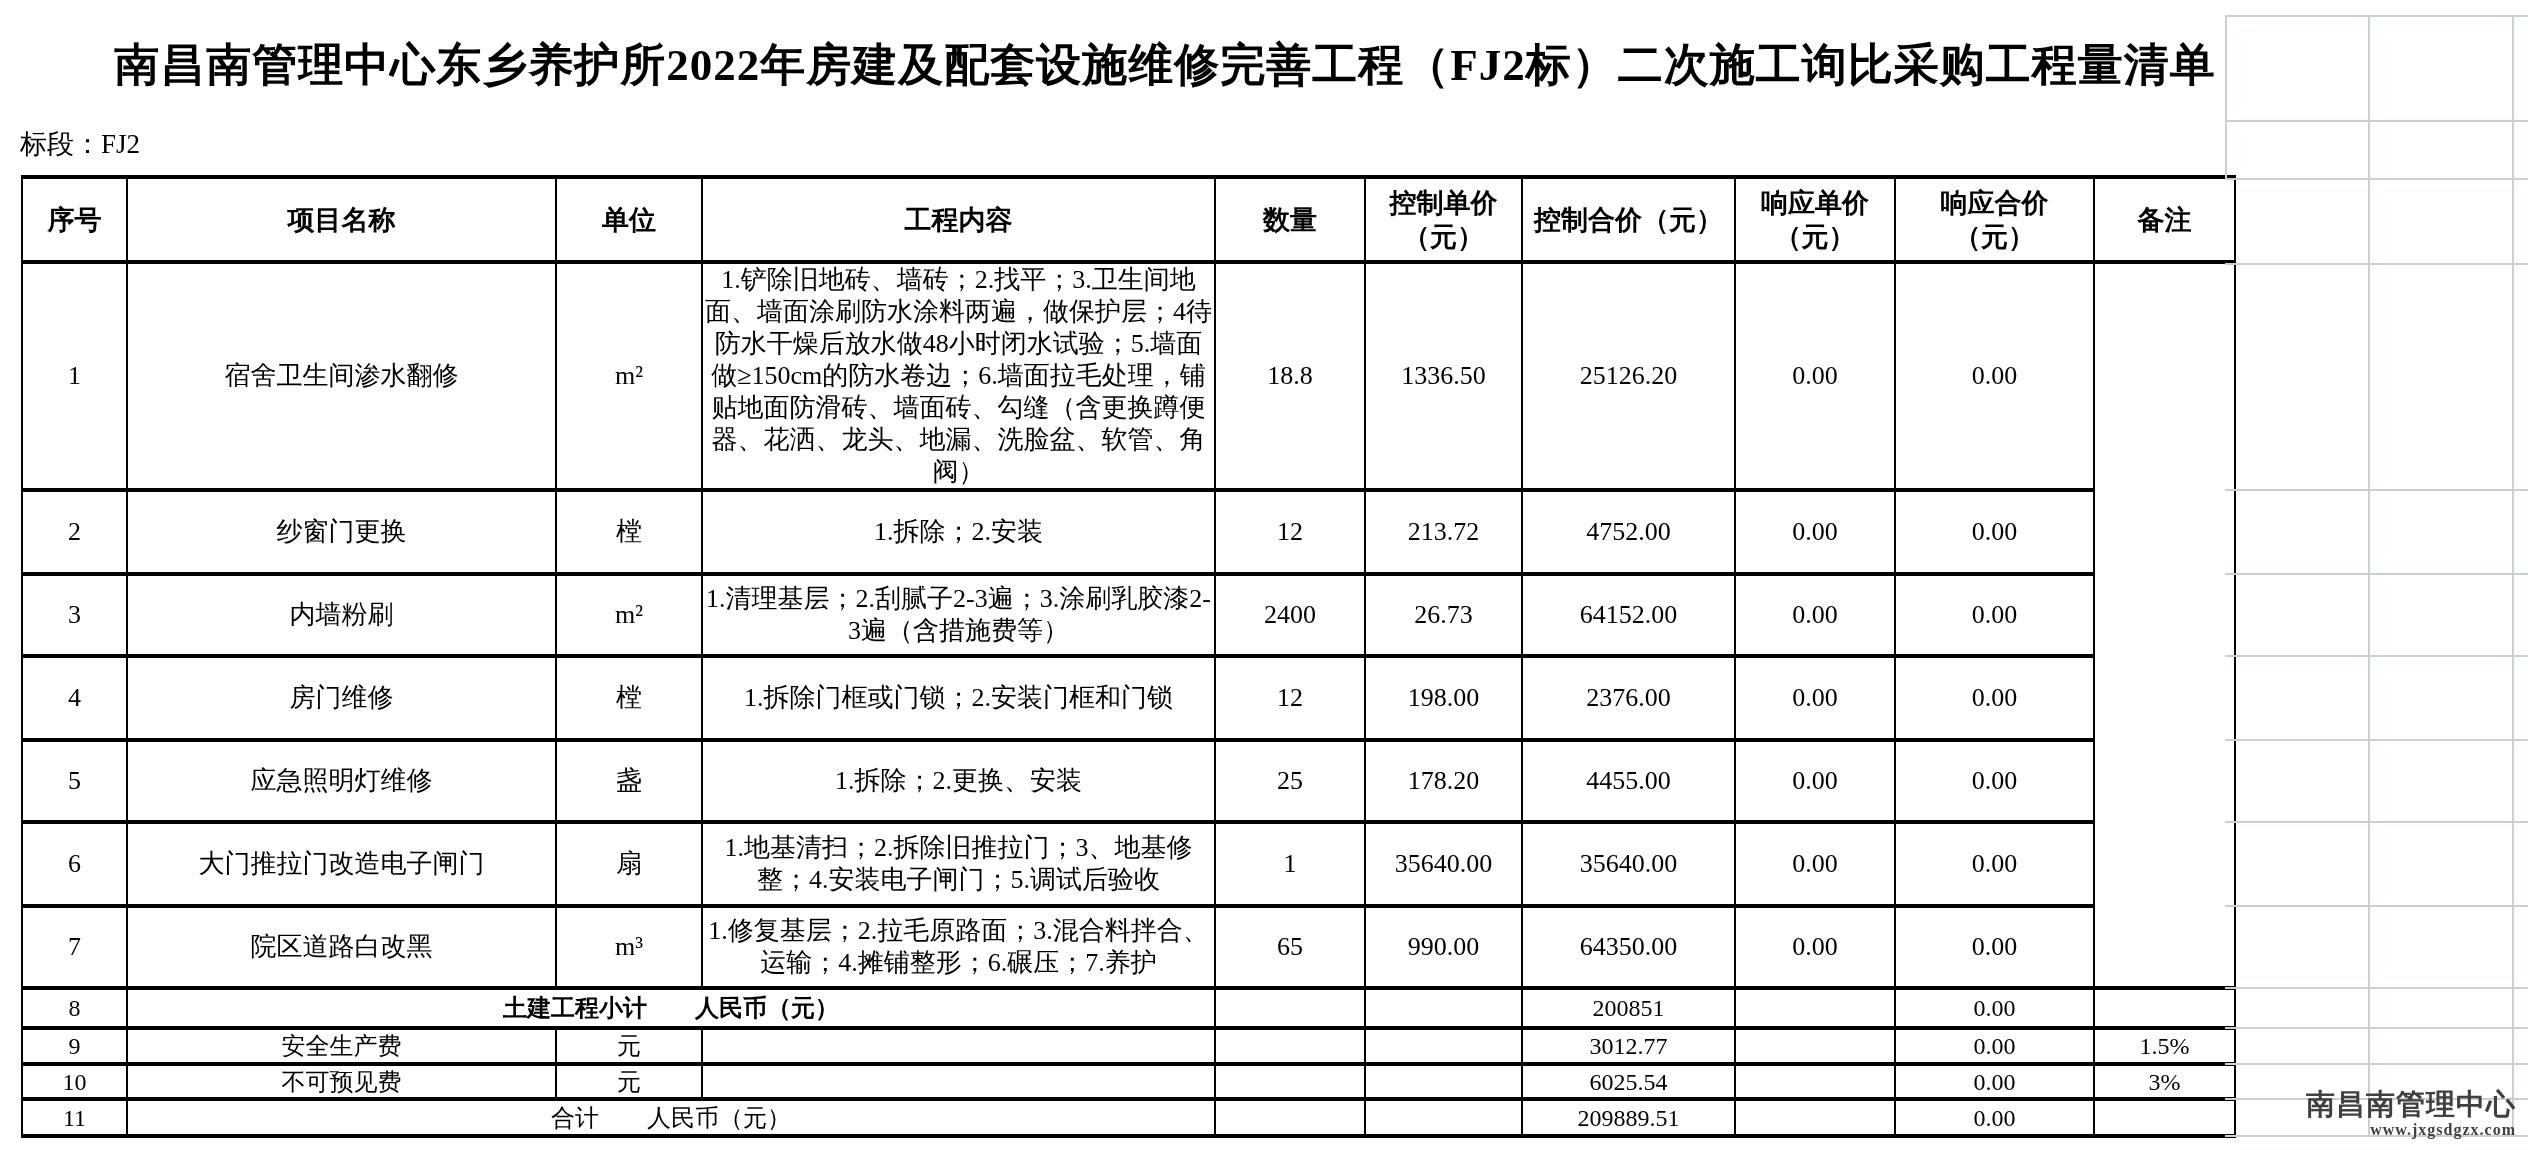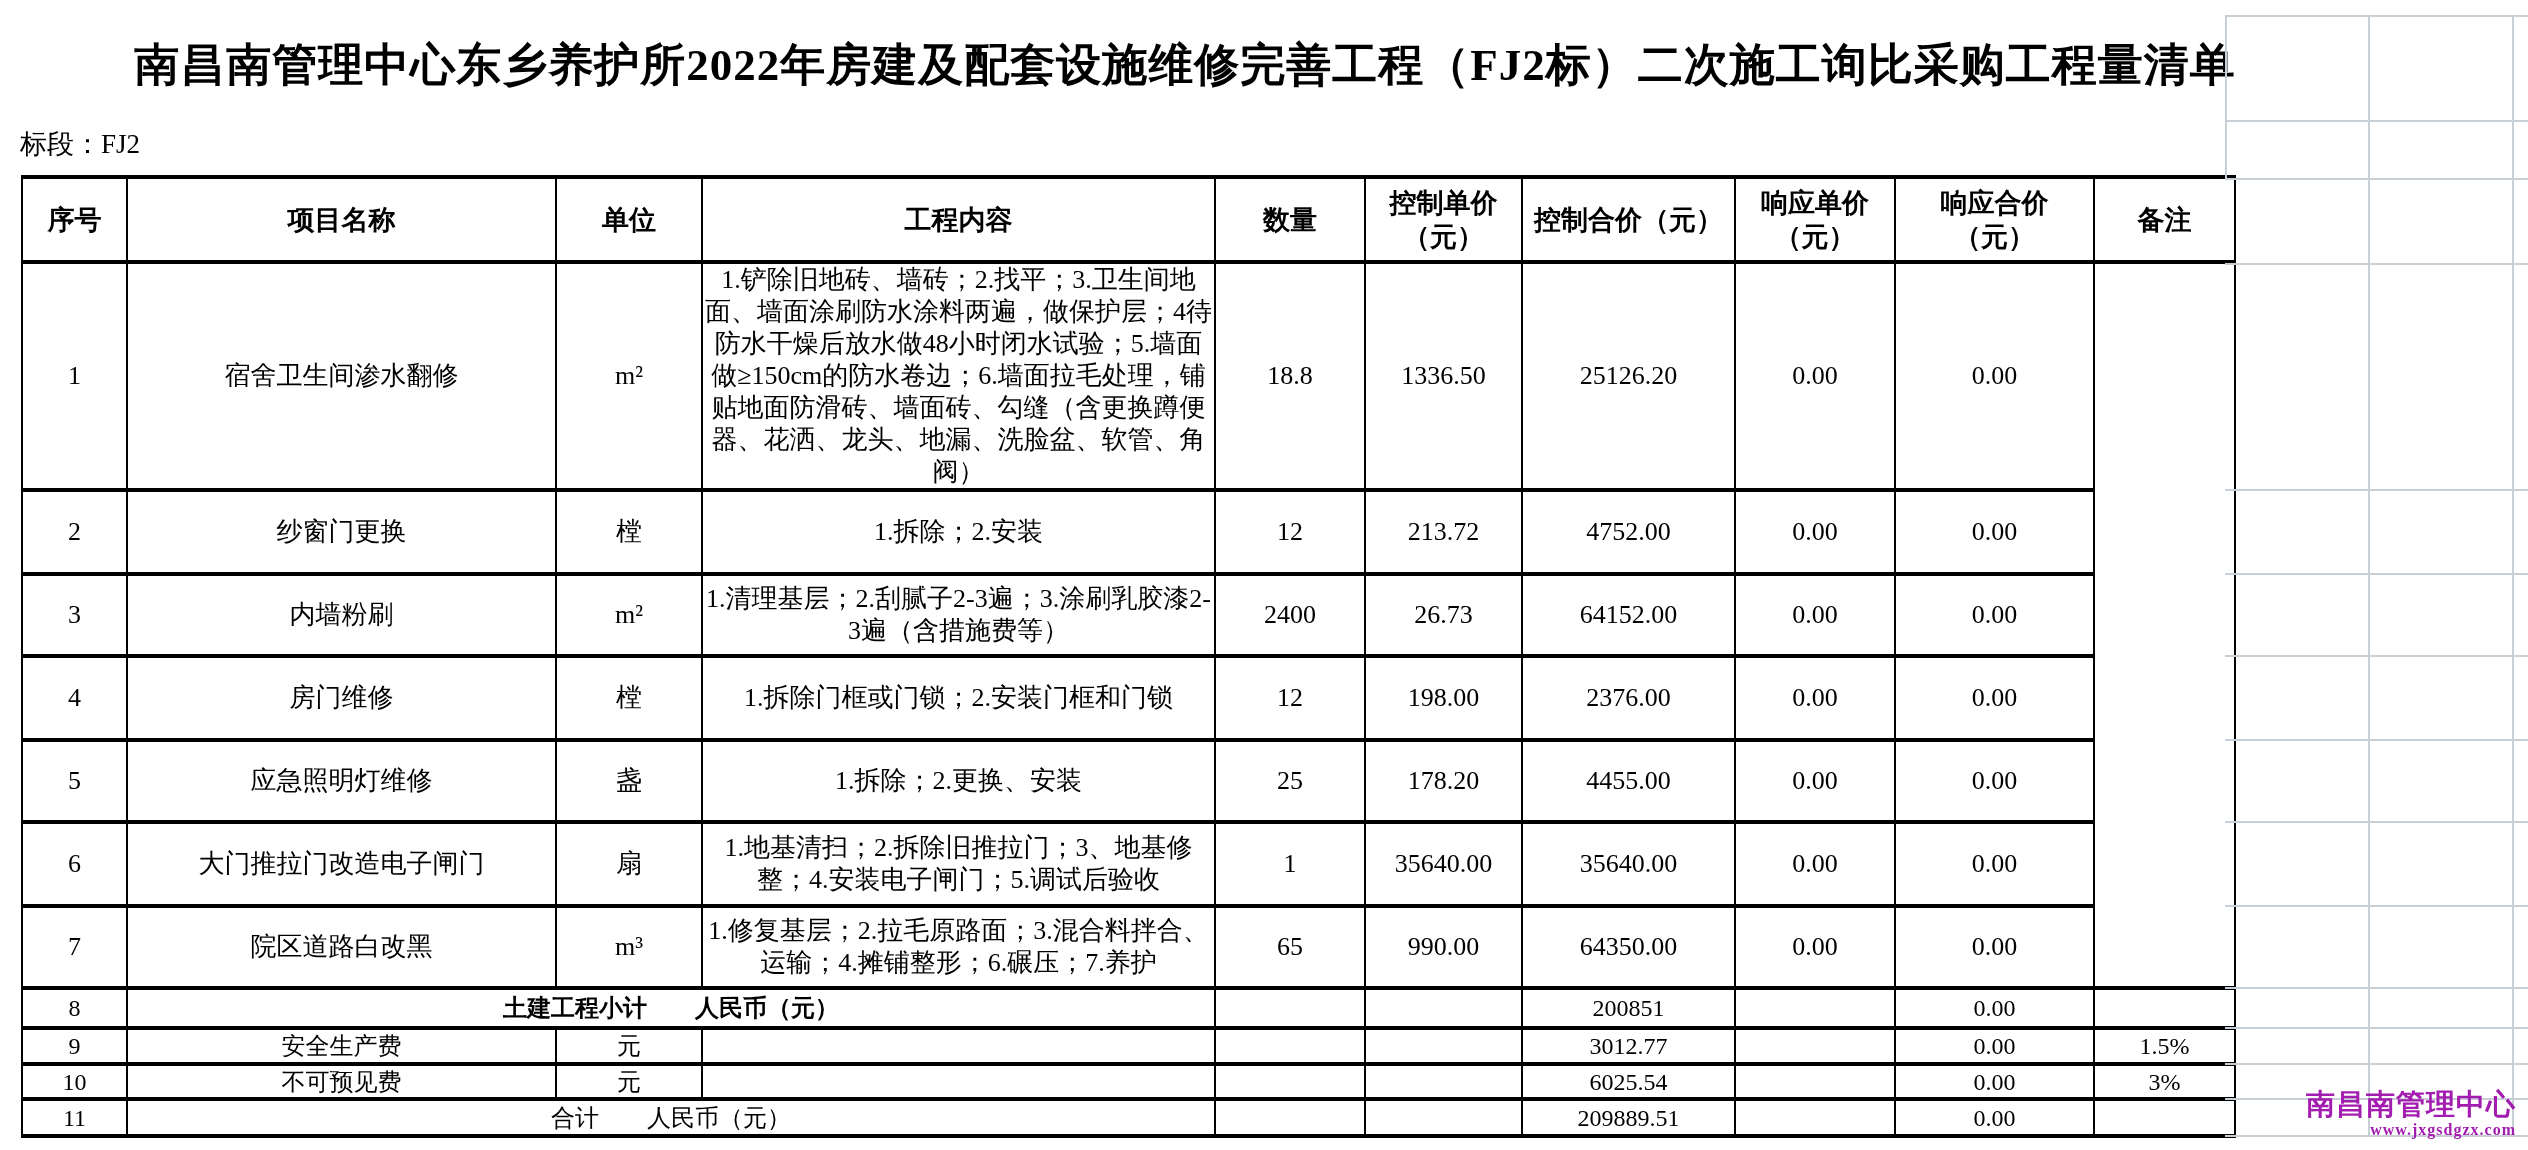--- a/index.html
+++ b/index.html
@@ -4,21 +4,21 @@
 <style>
   html,body{margin:0;padding:0;}
   body{
     width:2528px;height:1150px;position:relative;overflow:hidden;
     background:#ffffff;color:#000;
     font-family:"Liberation Serif","DejaVu Serif",serif;
   }
   .page-title{
     position:absolute;left:0;top:36px;width:2330px;
     text-align:center;font-size:45px;font-weight:bold;line-height:58px;
-    letter-spacing:1px;white-space:nowrap;margin-left:20px;
+    letter-spacing:1px;white-space:nowrap;
   }
   .section-label{
     position:absolute;left:20px;top:128px;font-size:27px;line-height:32px;
   }
   table.boq{
     position:absolute;left:21px;top:175px;
     border-collapse:collapse;table-layout:fixed;width:2213px;
   }
   table.boq th,table.boq td{
     border:2px solid #000;border-top-width:4px;border-bottom-width:4px;
@@ -32,21 +32,21 @@
   tr.sum td{font-size:24px;line-height:28px;}
   td.bold{font-weight:bold;}
   td.c-remark{font-size:22px;margin-left:46px;}
   
   #right-grid .gl{position:absolute;background:#c9cfd6;}
   #right-grid .gl.h{left:2225px;width:303px;height:2px;}
   #right-grid .gl.v{top:15px;width:2px;height:1120px;}
   #right-grid .gl.v.short{height:163px;}
   .watermark{
     position:absolute;right:12px;top:1088px;width:300px;text-align:right;
-    color:#a21caf;font-weight:bold;
+    color:#404040;font-weight:bold;
   }
   .watermark .wm1{font-size:29px;line-height:32px;letter-spacing:1px;}
   .watermark .wm2{font-size:16px;line-height:20px;letter-spacing:1px;}
 </style>
 </head>
 <body>
 
 <div class="page-title">南昌南管理中心东乡养护所2022年房建及配套设施维修完善工程（FJ2标）二次施工询比采购工程量清单</div>
 <div class="section-label">标段：FJ2</div>
 

